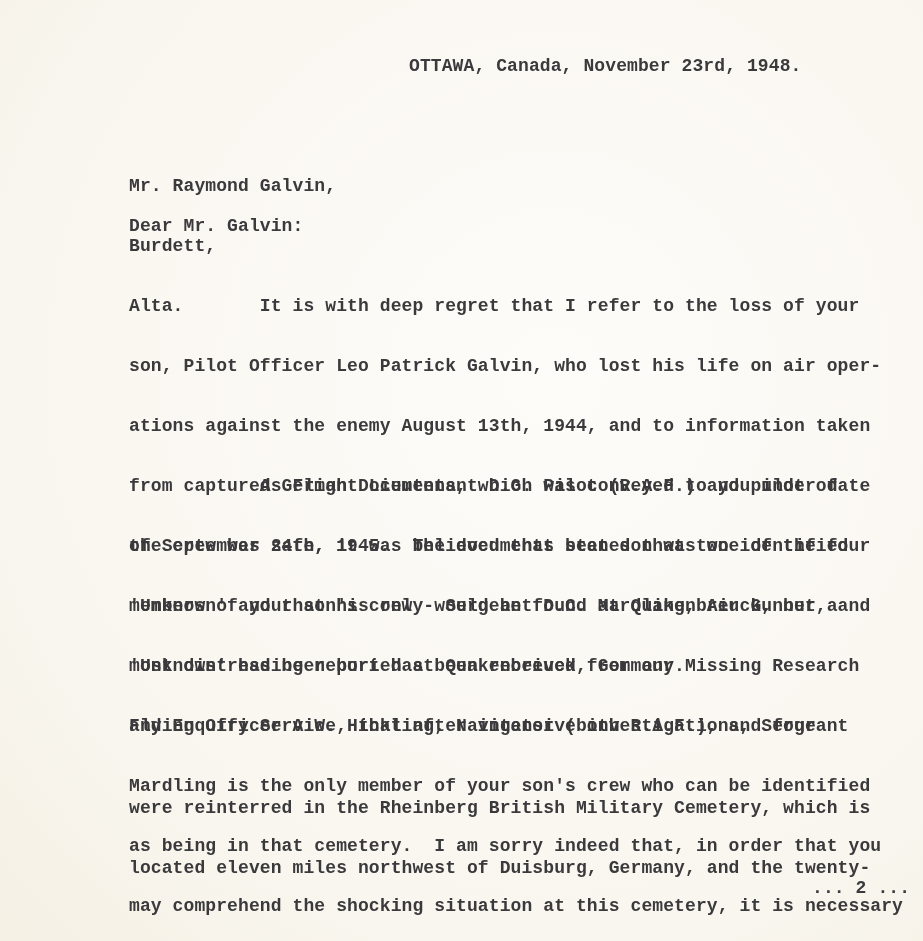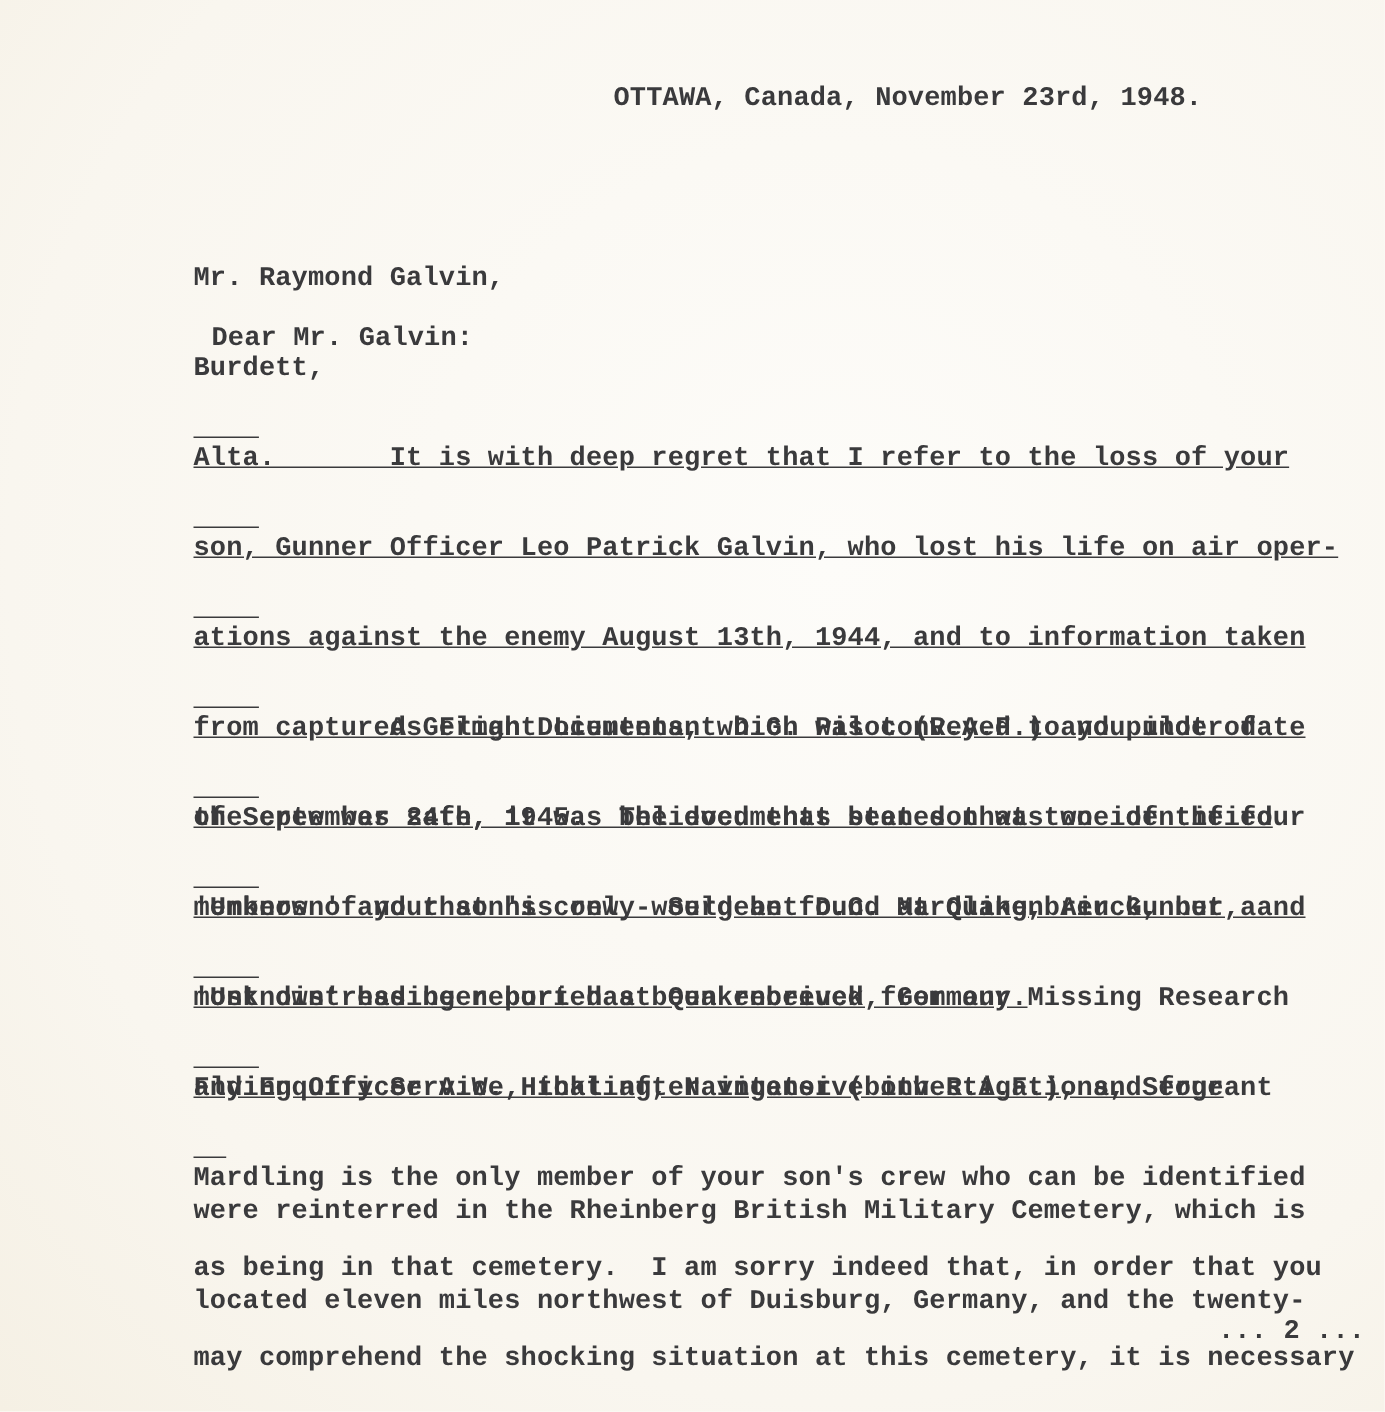--- a/index.html
+++ b/index.html
@@ -21,23 +21,23 @@
       font-weight: bold;
       color: #3a3a3c;
       font-size: 18px;
       letter-spacing: 0.1px;
       white-space: pre;
       position: absolute;
       line-height: 20px;
     }
     .dateline { left: 409px; top: 56px; }
     .addr { left: 129px; top: 136px; }
-    .salutation { left: 129px; top: 216px; margin-left: 12px; }
+    .salutation { left: 129px; top: 216px; }
     .para { left: 129px; }
-    .p1 { top: 256px; text-decoration: underline; }
+    .p1 { top: 256px; }
     .p2 { top: 436px; }
     .p3 { top: 758px; }
     .pagenum { left: 812px; top: 878px; }
     .line { display: block; height: 20px; }
   </style>
 </head>
 <body>
 
 <div class="page">
   <div class="typed dateline">OTTAWA, Canada, November 23rd, 1948.</div>
@@ -45,21 +45,21 @@
   <div class="typed addr">
     <span class="line">Mr. Raymond Galvin,</span>
     <span class="line">Burdett,</span>
     <span class="line">Alta.</span>
   </div>
 
   <div class="typed salutation">Dear Mr. Galvin:</div>
 
   <div class="typed para p1">
     <span class="line">            It is with deep regret that I refer to the loss of your</span>
-    <span class="line">son, Gunner Officer Leo Patrick Galvin, who lost his life on air oper-</span>
+    <span class="line">son, Pilot Officer Leo Patrick Galvin, who lost his life on air oper-</span>
     <span class="line">ations against the enemy August 13th, 1944, and to information taken</span>
     <span class="line">from captured German Documents, which was conveyed to you under date</span>
     <span class="line">of September 24th, 1945.  The documents stated that two identified</span>
     <span class="line">members of your son's crew - Sergeant D.C. Mardling, Air Gunner, and</span>
     <span class="line">'Unknown' had been buried at Quakenbreuck, Germany.</span>
     <span class="line">Flying Officer A.W. Hickling, Navigator (both R.A.F.), and four</span>
   </div>
 
   <div class="typed para p2">
     <span class="line">            As Flight Lieutenant D.G. Pilot (R.A.F.) and pilot of</span>

